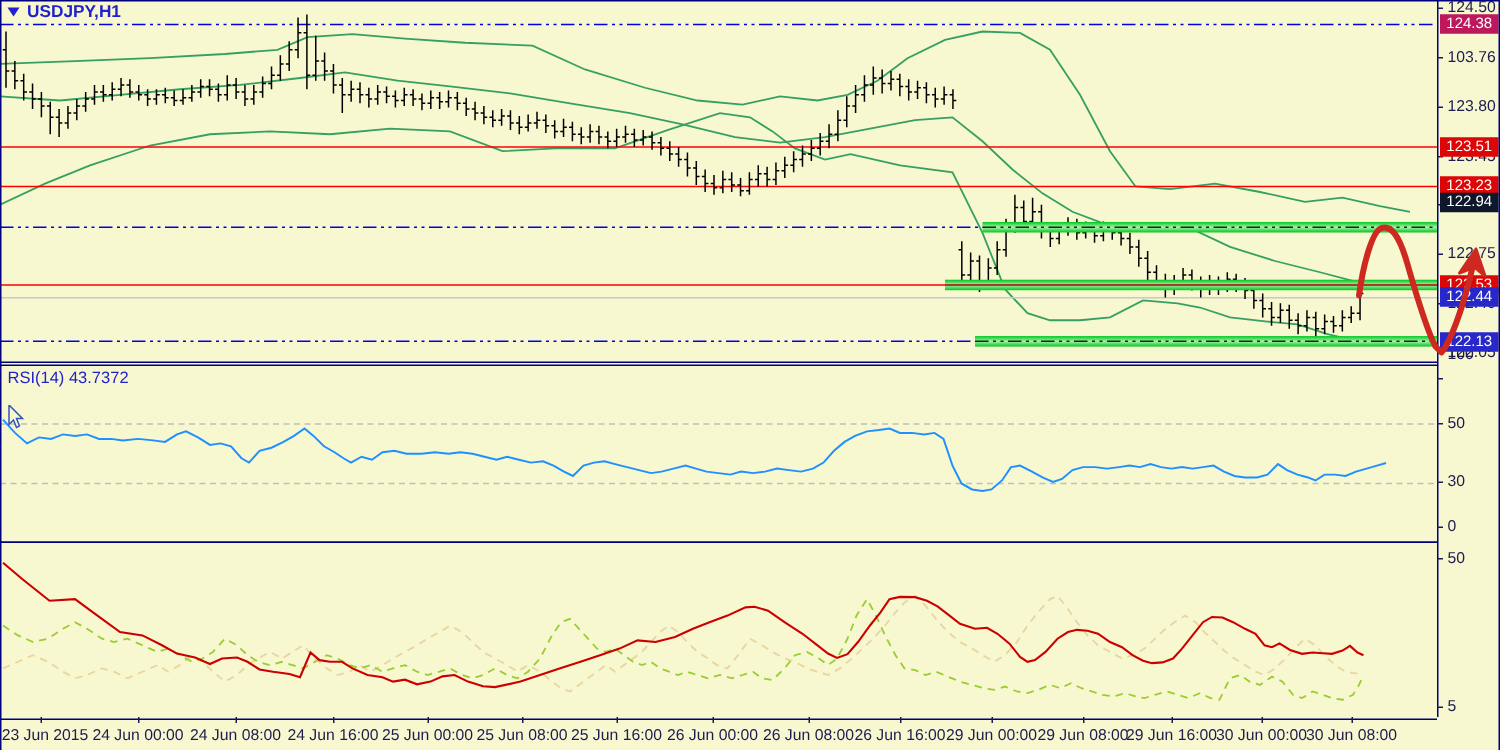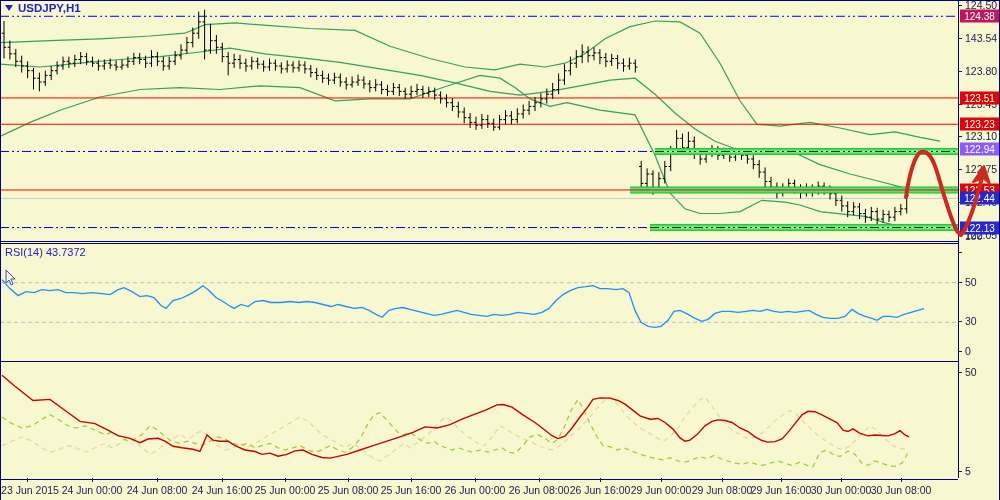--- a/index.html
+++ b/index.html
@@ -83,37 +83,37 @@
         <polyline points="2.0,55.0 12.0,61.6 22.0,66.0 32.0,63.8 42.0,57.2 50.0,52.8 58.0,57.2 68.0,63.8 76.0,66.0 85.0,63.8 95.0,68.2 105.0,72.6 112.0,70.4 120.0,74.8 128.0,79.2 135.0,77.0 142.0,72.6 150.0,63.8 158.0,68.2 165.0,74.8 172.0,79.2 180.0,81.4 188.0,79.2 195.0,81.4 202.0,83.6 210.0,79.2 218.0,74.8 225.0,77.0 233.0,81.4 240.0,83.6 247.0,81.4 255.0,85.8 262.0,83.6 270.0,81.4 278.0,85.8 285.0,88.0 293.0,85.8 300.0,83.6 308.0,88.0 315.0,90.2 322.0,88.0 330.0,83.6 338.0,88.0 345.0,90.2 352.0,85.8 360.0,77.0 368.0,61.6 374.0,52.8 380.0,50.6 386.0,57.2 392.0,63.8 398.0,70.4 404.0,72.6 410.0,70.4 416.0,74.8 422.0,79.2 428.0,81.4 434.0,79.2 440.0,83.6 446.0,85.8 452.0,88.0 458.0,85.8 465.0,88.0 472.0,90.2 480.0,88.0 488.0,90.2 495.0,88.0 502.0,85.8 508.0,90.2 515.0,91.3 523.0,83.6 530.0,74.8 538.0,72.6 546.0,77.0 552.0,81.4 558.0,77.0 565.0,63.8 571.0,48.4 578.0,37.4 584.0,48.4 590.0,61.6 597.0,74.8 603.0,83.6 610.0,84.7 617.0,88.0 624.0,85.8 632.0,89.1 640.0,92.4 648.0,94.6 656.0,96.8 663.0,97.9 670.0,95.7 678.0,99.0 685.0,100.1 692.0,97.9 700.0,94.6 707.0,96.8 714.0,93.5 721.0,96.8 728.0,99.0 735.0,101.2 742.0,102.3 750.0,100.1 757.0,102.3 763.0,103.4 770.0,101.2 778.0,99.0 785.0,101.2 792.0,103.4 800.0,100.1 807.0,103.4 813.0,104.5 820.0,90.2 827.0,88.0 833.0,92.4 840.0,94.6 848.0,89.1 855.0,92.4 862.0,101.2 868.0,103.4 875.0,99.0 882.0,101.2 888.0,103.4 895.0,104.5 902.0,101.2 906.0,94.6 909.0,88.0" fill="none" stroke="#9ACD32" stroke-width="1.2" stroke-dasharray="5,4"></polyline>
         <polyline points="2.0,13.2 15.0,24.2 33.0,38.5 50.0,37.4 62.0,46.2 80.0,59.4 95.0,61.6 108.0,68.2 118.0,73.7 130.0,76.3 140.0,80.7 148.0,77.0 158.0,76.3 165.0,79.2 173.0,84.3 182.0,85.8 193.0,87.3 200.0,89.5 207.0,73.0 213.0,78.1 220.0,79.2 228.0,79.2 235.0,83.6 245.0,88.0 255.0,89.5 262.0,92.4 270.0,91.1 278.0,94.2 287.0,92.4 295.0,88.9 303.0,88.0 312.0,92.4 322.0,95.5 330.0,96.1 347.0,92.4 360.0,88.0 373.0,83.6 387.0,79.2 400.0,74.8 413.0,70.4 425.0,64.9 437.0,66.0 450.0,62.7 462.0,57.2 473.0,52.8 485.0,48.4 497.0,42.9 503.0,42.5 512.0,45.1 523.0,52.8 535.0,60.5 545.0,68.2 552.0,73.7 558.0,76.6 565.0,74.1 572.0,66.0 580.0,55.0 587.0,46.2 593.0,37.4 600.0,35.9 610.0,36.1 618.0,38.5 625.0,42.2 633.0,48.4 640.0,53.9 650.0,57.2 658.0,56.5 665.0,60.5 673.0,67.1 680.0,75.9 685.0,79.2 690.0,78.1 697.0,72.6 705.0,63.8 712.0,59.4 718.0,57.9 725.0,58.5 732.0,60.5 740.0,66.0 748.0,69.5 755.0,74.8 762.0,78.5 768.0,80.1 775.0,79.6 782.0,77.0 788.0,70.4 795.0,61.6 802.0,52.8 808.0,49.3 815.0,49.7 822.0,52.8 830.0,57.2 837.0,60.5 843.0,68.2 848.0,69.5 853.0,66.9 860.0,71.3 868.0,73.9 875.0,73.0 882.0,73.5 888.0,73.9 895.0,71.7 900.0,68.6 905.0,73.0 909.0,74.8" fill="none" stroke="#CC0000" stroke-width="1.4"></polyline>
       </svg>
   </div>
 
   <div id="axis-line"></div>
   <div id="price-axis">
       <div class="tick-mark" style="top: 5px;"></div>
       <div class="tick-label" style="top: 5px;">124.50</div>
       <div class="tick-mark" style="top: 37.865px;"></div>
-      <div class="tick-label" style="top: 37.865px;">143.54</div>
+      <div class="tick-label" style="top: 37.865px;">103.76</div>
       <div class="tick-mark" style="top: 70.73px;"></div>
       <div class="tick-label" style="top: 70.73px;">123.80</div>
       <div class="tick-mark" style="top: 103.595px;"></div>
       <div class="tick-label" style="top: 103.595px;">123.45</div>
       <div class="tick-mark" style="top: 136.46px;"></div>
       <div class="tick-label" style="top: 136.46px;">123.10</div>
       <div class="tick-mark" style="top: 169.325px;"></div>
       <div class="tick-label" style="top: 169.325px;">122.75</div>
       <div class="tick-mark" style="top: 202.19px;"></div>
       <div class="tick-label" style="top: 202.19px;">122.40</div>
       <div class="tick-mark" style="top: 235.055px;"></div>
       <div class="tick-label" style="top: 235.055px;">122.05</div>
       <div class="badge" style="top: 16.268px; background: #be185d;">124.38</div>
       <div class="badge" style="top: 97.961px; background: rgb(221, 6, 6);">123.51</div>
       <div class="badge" style="top: 124.253px; background: rgb(221, 6, 6);">123.23</div>
-      <div class="badge" style="top: 149px; background: #8b5cf6;">122.94</div>
+      <div class="badge" style="top: 135px; background: #0f172a;">122.94</div>
       <div class="badge" style="top: 189.983px; background: rgb(221, 6, 6);">122.53</div>
       <div class="badge" style="top: 198.434px; background: rgb(40, 40, 200);">122.44</div>
       <div class="badge" style="top: 227.543px; background: rgb(40, 40, 200);">122.13</div>
       <div class="tick-mark" style="top: 252px;"></div>
       <div class="tick-label" style="top: 236px;">100</div>
       <div class="tick-mark" style="top: 281.7px;"></div>
       <div class="tick-label" style="top: 281.7px;">50</div>
       <div class="tick-mark" style="top: 321.3px;"></div>
       <div class="tick-label" style="top: 321.3px;">30</div>
       <div class="tick-mark" style="top: 351px;"></div>

